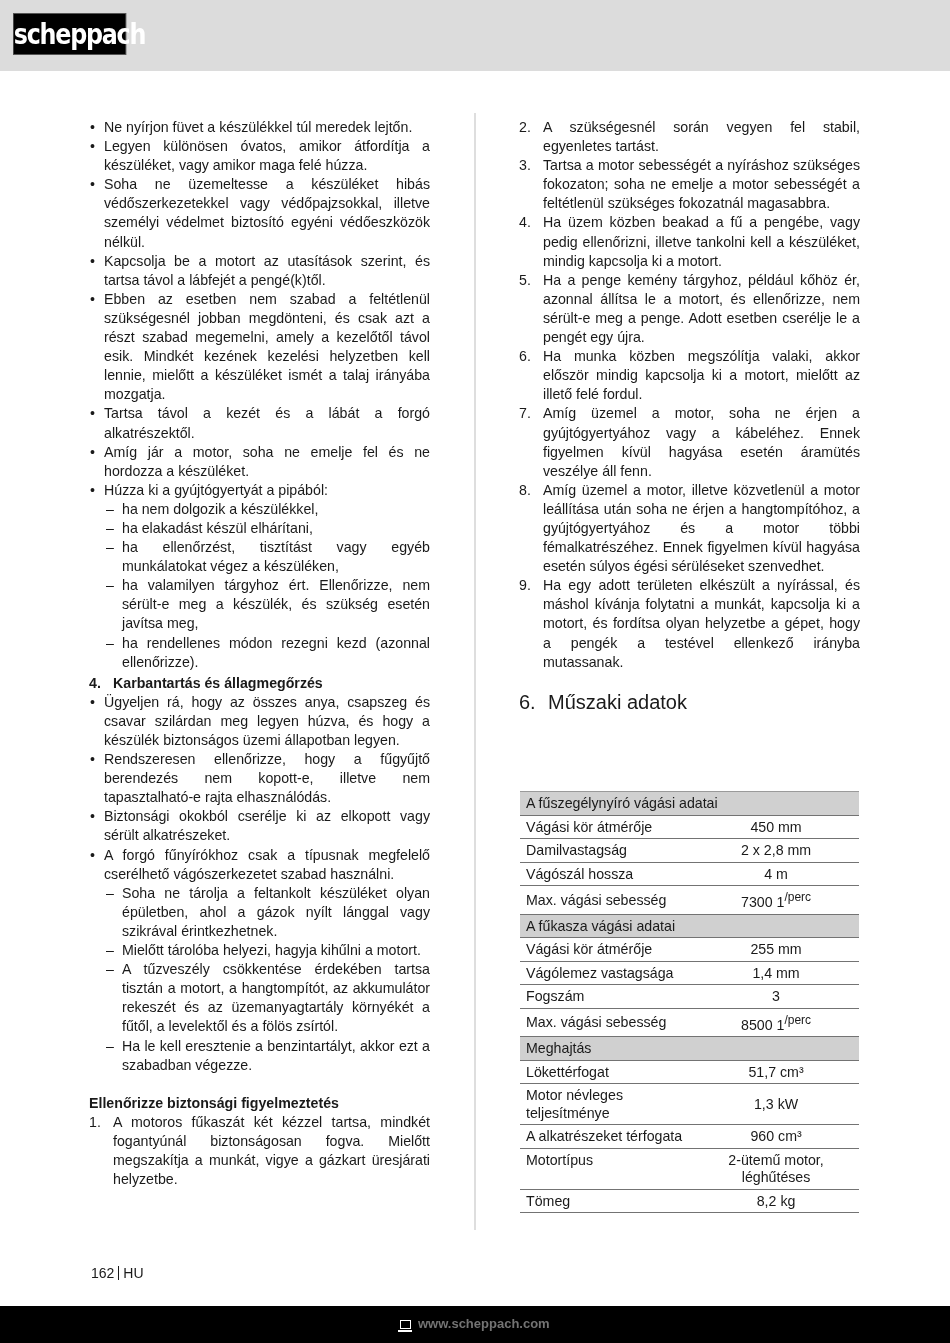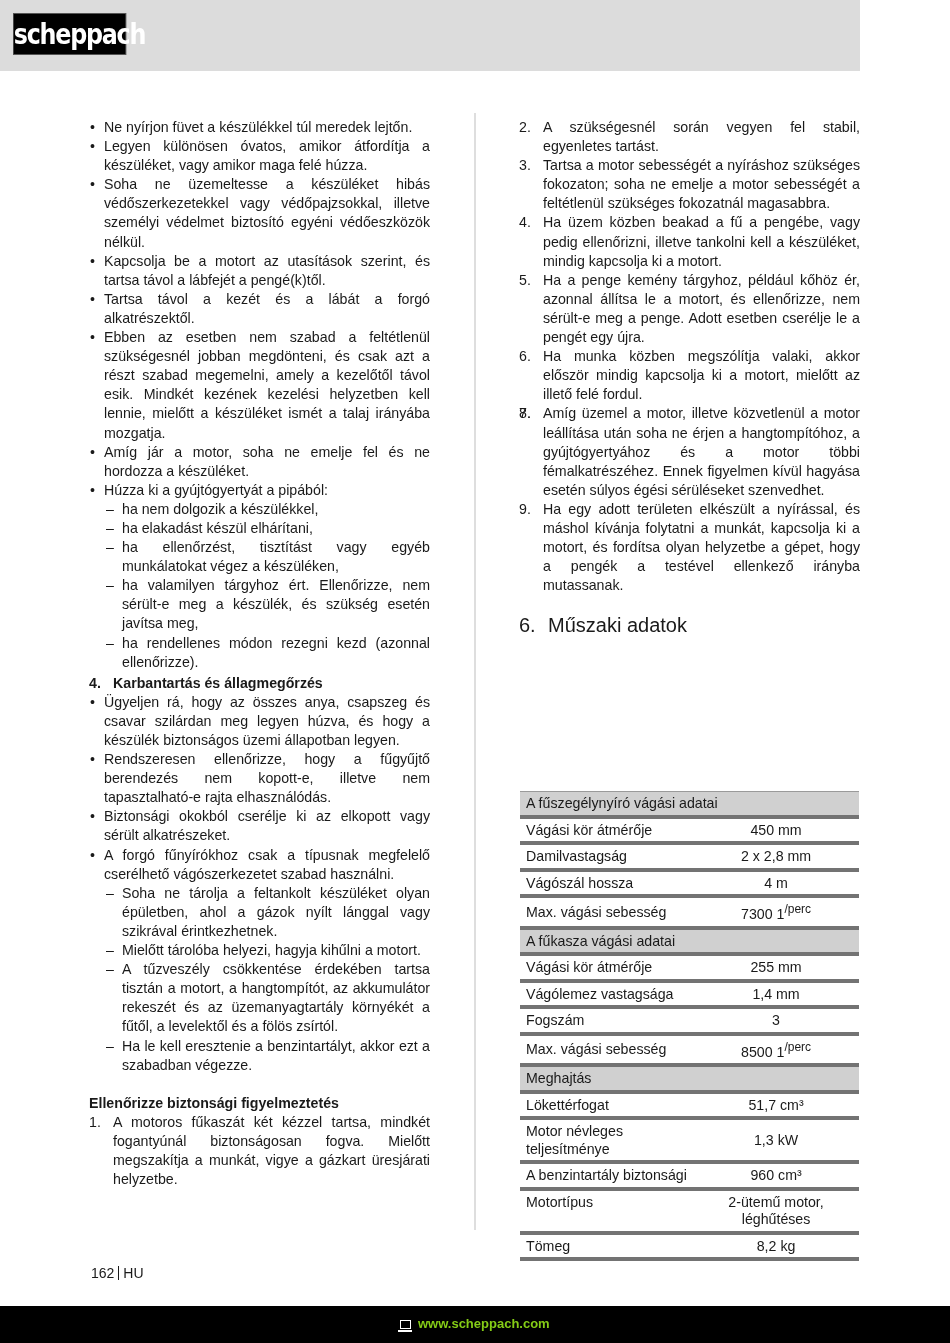--- a/index.html
+++ b/index.html
@@ -1,19 +1,19 @@
 <!DOCTYPE html>
 <html><head>
 <meta charset="utf-8">
 <style>
   * { box-sizing: border-box; margin: 0; padding: 0; }
   html, body { width: 950px; height: 1343px; background: #ffffff; overflow: hidden; }
   body { position: relative; font-family: "Liberation Sans", sans-serif; color: #1a1a1a; }
 
-  .topbar { position: absolute; left: 0; top: 0; width: 860px; height: 71px; background: #dcdcdc; }
+  .topbar { position: absolute; left: 0; top: 0; width: 950px; height: 71px; background: #dcdcdc; }
   .logo { position: absolute; left: 13px; top: 13px; width: 113px; height: 42px; background: #000; border: 1px solid #555;
           color: #fff; font-family: "DejaVu Sans", sans-serif; font-weight: bold; font-size: 29px; letter-spacing: -1.5px;
           line-height: 40px; text-align: center; transform: scaleX(0.82); transform-origin: left center; width: 138px; }
 
   .col { position: absolute; top: 118px; font-size: 14.2px; line-height: 19.1px; }
   .col-left { left: 89px; width: 341px; }
   .col-right { left: 519px; width: 341px; }
 
   .divider { position: absolute; left: 474px; top: 113px; width: 2px; height: 1117px; background: #dedede; }
 
@@ -27,51 +27,51 @@
   .nl .mk { position: absolute; left: 0; top: 0; }
 
   .h4 { font-weight: bold; margin-top: 2px; }
   .h4 .num { display: inline-block; width: 24px; }
   .hsub { font-weight: bold; margin-top: 19px; }
 
   .h6 { font-size: 20px; font-weight: normal; margin-top: 18px; line-height: 24px; }
   .h6 .num { display: inline-block; width: 29px; }
 
   table.spec { position: absolute; left: 520px; top: 791px; width: 339px; border-collapse: collapse; font-size: 14.2px; line-height: 17.5px; }
-  table.spec td { border-bottom: 4px solid #737373; padding: 3px 5px 2px 6px; vertical-align: middle; }
+  table.spec td { border-bottom: 1px solid #737373; padding: 3px 5px 2px 6px; vertical-align: middle; }
   table.spec tr.sec td { background: #d0d0d0; }
   table.spec td.v { text-align: center; white-space: nowrap; }
   table.spec td.v.wrap { white-space: normal; }
   table.spec tr.top td { border-top: 1px solid #9a9a9a; }
   sup.u { font-size: 12px; vertical-align: 6px; }
 
   .pagenum { position: absolute; left: 91px; top: 1265px; font-size: 14px; }
   .pagenum .sep { display: inline-block; width: 1px; height: 14px; background: #1a1a1a; vertical-align: -2px; margin: 0 4px 0 4px; }
 
-  .footer { position: absolute; left: 0; top: 1306px; width: 950px; height: 37px; background: #000; color: #84cc16; text-align: center;
+  .footer { position: absolute; left: 0; top: 1306px; width: 950px; height: 37px; background: #000; color: #737373; text-align: center;
             font-size: 13px; font-weight: bold; line-height: 36px; }
   .footer .ic { display: inline-block; width: 11px; height: 9px; border: 1.5px solid #fff; position: relative; margin-right: 3px; vertical-align: -1px; }
   .footer .ic::after { content: ""; position: absolute; left: -3px; bottom: -4px; width: 14px; height: 2px; background: #fff; }
 </style>
 </head>
 <body>
 
 <div class="topbar">
   <div class="logo">scheppach</div>
 </div>
 
 <div class="divider"></div>
 
 <div class="col col-left">
   <div class="bl">Ne nyírjon füvet a készülékkel túl meredek lejtőn.</div>
   <div class="bl">Legyen különösen óvatos, amikor átfordítja a készüléket, vagy amikor maga felé húzza.</div>
   <div class="bl">Soha ne üzemeltesse a készüléket hibás védőszerkezetekkel vagy védőpajzsokkal, illetve személyi védelmet biztosító egyéni védőeszközök nélkül.</div>
   <div class="bl">Kapcsolja be a motort az utasítások szerint, és tartsa távol a lábfejét a pengé(k)től.</div>
+  <div class="bl">Ebben az esetben nem szabad a feltétlenül szükségesnél jobban megdönteni, és csak azt a részt szabad megemelni, amely a kezelőtől távol esik. Mindkét kezének kezelési helyzetben kell lennie, mielőtt a készüléket ismét a talaj irányába mozgatja.</div>
   <div class="bl">Tartsa távol a kezét és a lábát a forgó alkatrészektől.</div>
-  <div class="bl">Ebben az esetben nem szabad a feltétlenül szükségesnél jobban megdönteni, és csak azt a részt szabad megemelni, amely a kezelőtől távol esik. Mindkét kezének kezelési helyzetben kell lennie, mielőtt a készüléket ismét a talaj irányába mozgatja.</div>
   <div class="bl">Amíg jár a motor, soha ne emelje fel és ne hordozza a készüléket.</div>
   <div class="bl">Húzza ki a gyújtógyertyát a pipából:</div>
   <div class="dl"><span class="mk">–</span><span>ha nem dolgozik a készülékkel,</span></div>
   <div class="dl"><span class="mk">–</span><span>ha elakadást készül elhárítani,</span></div>
   <div class="dl"><span class="mk">–</span><span>ha ellenőrzést, tisztítást vagy egyéb munkálatokat végez a készüléken,</span></div>
   <div class="dl"><span class="mk">–</span><span>ha valamilyen tárgyhoz ért. Ellenőrizze, nem sérült-e meg a készülék, és szükség esetén javítsa meg,</span></div>
   <div class="dl"><span class="mk">–</span><span>ha rendellenes módon rezegni kezd (azonnal ellenőrizze).</span></div>
 
   <div class="h4">
     <span class="num">4.</span><span>Karbantartás és állagmegőrzés</span>
@@ -90,21 +90,21 @@
     <span class="mk">1.</span><span>A motoros fűkaszát két kézzel tartsa, mindkét fogantyúnál biztonságosan fogva. Mielőtt megszakítja a munkát, vigye a gázkart üresjárati helyzetbe.</span>
   </div>
 </div>
 
 <div class="col col-right">
   <div class="nl"><span class="mk">2.</span><span>A szükségesnél során vegyen fel stabil, egyenletes tartást.</span></div>
   <div class="nl"><span class="mk">3.</span><span>Tartsa a motor sebességét a nyíráshoz szükséges fokozaton; soha ne emelje a motor sebességét a feltétlenül szükséges fokozatnál magasabbra.</span></div>
   <div class="nl"><span class="mk">4.</span><span>Ha üzem közben beakad a fű a pengébe, vagy pedig ellenőrizni, illetve tankolni kell a készüléket, mindig kapcsolja ki a motort.</span></div>
   <div class="nl"><span class="mk">5.</span><span>Ha a penge kemény tárgyhoz, például kőhöz ér, azonnal állítsa le a motort, és ellenőrizze, nem sérült-e meg a penge. Adott esetben cserélje le a pengét egy újra.</span></div>
   <div class="nl"><span class="mk">6.</span><span>Ha munka közben megszólítja valaki, akkor először mindig kapcsolja ki a motort, mielőtt az illető felé fordul.</span></div>
-  <div class="nl"><span class="mk">7.</span></div>
+  <div class="nl"><span class="mk">7.</span><span>Amíg üzemel a motor, soha ne érjen a gyújtógyertyához vagy a kábeléhez. Ennek figyelmen kívül hagyása esetén áramütés veszélye áll fenn.</span></div>
   <div class="nl"><span class="mk">8.</span><span>Amíg üzemel a motor, illetve közvetlenül a motor leállítása után soha ne érjen a hangtompítóhoz, a gyújtógyertyához és a motor többi fémalkatrészéhez. Ennek figyelmen kívül hagyása esetén súlyos égési sérüléseket szenvedhet.</span></div>
   <div class="nl"><span class="mk">9.</span><span>Ha egy adott területen elkészült a nyírással, és máshol kívánja folytatni a munkát, kapcsolja ki a motort, és fordítsa olyan helyzetbe a gépet, hogy a pengék a testével ellenkező irányba mutassanak.</span></div>
 
   <div class="h6">
     <span class="num">6.</span><span>Műszaki adatok</span>
   </div>
 </div>
 
 <table class="spec">
   <tbody>
@@ -153,21 +153,21 @@
       </tr>
     <tr>
         <td>Lökettérfogat</td>
         <td class="v">51,7 cm³</td>
       </tr>
     <tr>
         <td style="width:165px">Motor névleges teljesítménye</td>
         <td class="v">1,3 kW</td>
       </tr>
     <tr>
-        <td style="width:165px">A benzintartály biztonsági</td>
+        <td style="width:165px">A alkatrészeket térfogata</td>
         <td class="v">960 cm³</td>
       </tr>
     <tr>
         <td style="vertical-align:top">Motortípus</td>
         <td class="v wrap" style="width:160px">2-ütemű motor, léghűtéses</td>
       </tr>
     <tr>
         <td>Tömeg</td>
         <td class="v">8,2 kg</td>
       </tr>

